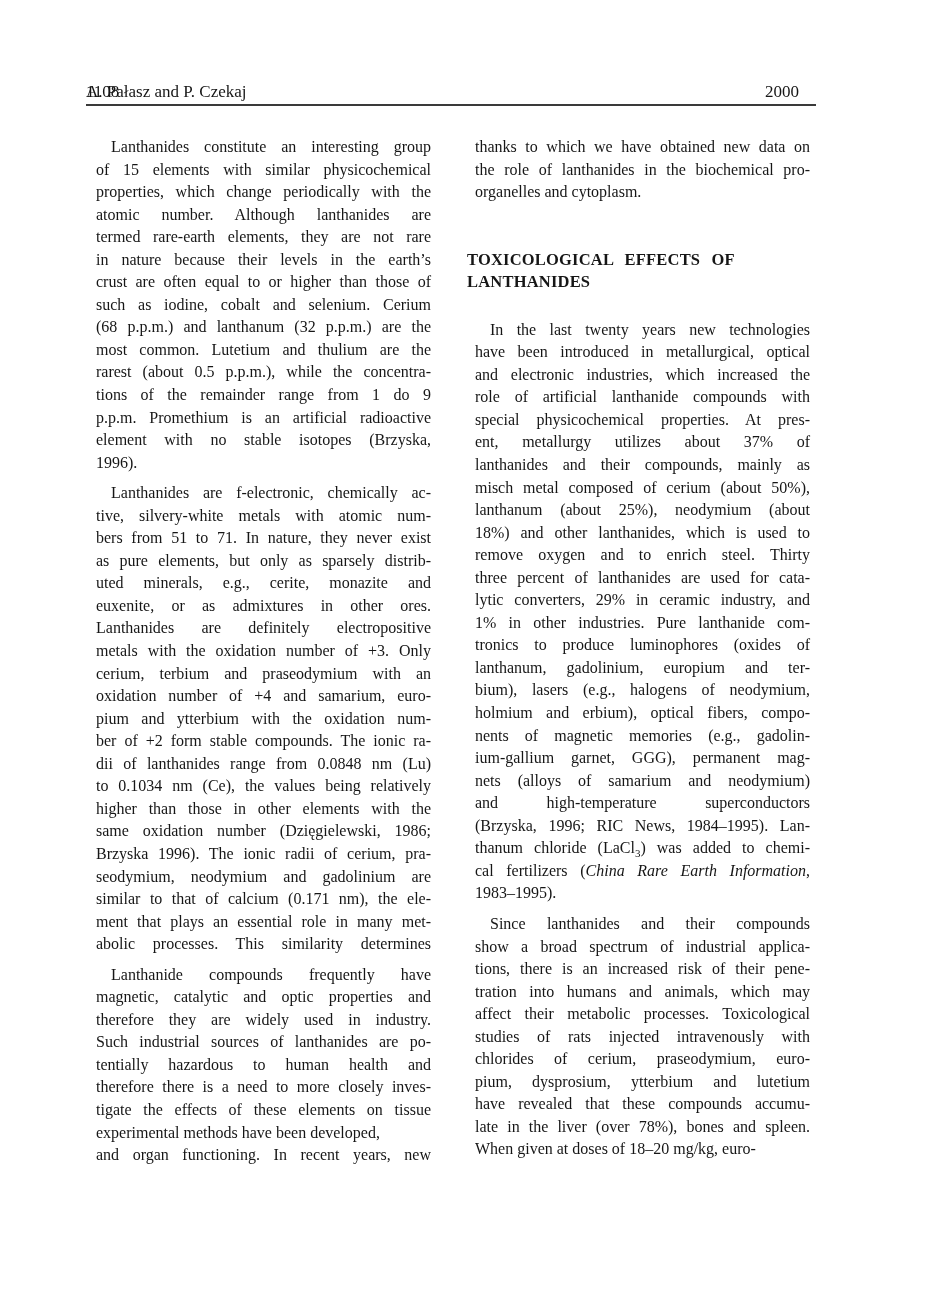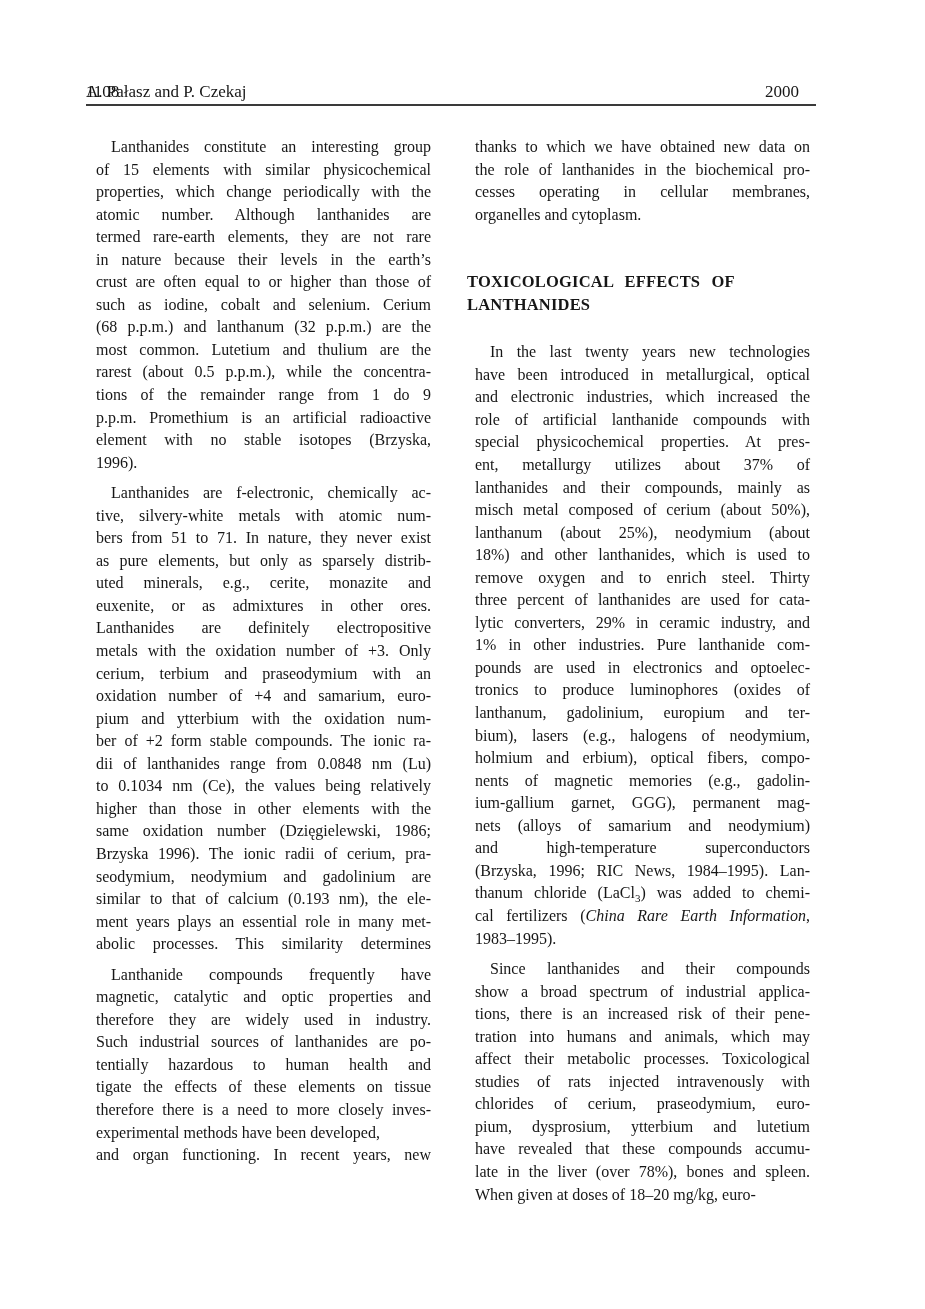--- a/index.html
+++ b/index.html
@@ -92,41 +92,40 @@
         <div class="line">cerium, terbium and praseodymium with an</div>
         <div class="line">oxidation number of +4 and samarium, euro-</div>
         <div class="line">pium and ytterbium with the oxidation num-</div>
         <div class="line">ber of +2 form stable compounds. The ionic ra-</div>
         <div class="line">dii of lanthanides range from 0.0848 nm (Lu)</div>
         <div class="line">to 0.1034 nm (Ce), the values being relatively</div>
         <div class="line">higher than those in other elements with the</div>
         <div class="line">same oxidation number (Dzięgielewski, 1986;</div>
         <div class="line">Brzyska 1996). The ionic radii of cerium, pra-</div>
         <div class="line">seodymium, neodymium and gadolinium are</div>
-        <div class="line">similar to that of calcium (0.193 nm), the ele-</div>
-        <div class="line">ment years plays an essential role in many met-</div>
+        <div class="line">similar to that of calcium (0.171 nm), the ele-</div>
+        <div class="line">ment that plays an essential role in many met-</div>
         <div class="line">abolic processes. This similarity determines</div>
       </div>
       <div class="paragraph">
         <div class="line indent">Lanthanide compounds frequently have</div>
         <div class="line">magnetic, catalytic and optic properties and</div>
         <div class="line">therefore they are widely used in industry.</div>
         <div class="line">Such industrial sources of lanthanides are po-</div>
         <div class="line">tentially hazardous to human health and</div>
+        <div class="line">therefore there is a need to more closely inves-</div>
         <div class="line">tigate the effects of these elements on tissue</div>
-        <div class="line">therefore there is a need to more closely inves-</div>
         <div class="line last">experimental methods have been developed,</div>
         <div class="line">and organ functioning. In recent years, new</div>
       </div>
     </div>
   <div class="column col-right">
       <div class="paragraph">
         <div class="line">thanks to which we have obtained new data on</div>
         <div class="line">the role of lanthanides in the biochemical pro-</div>
-        <div class="line">cesses operating in cellular membranes,</div>
         <div class="line last">organelles and cytoplasm.</div>
       </div>
       <div class="heading">
         <div class="line">TOXICOLOGICAL EFFECTS OF</div>
         <div class="line last">LANTHANIDES</div>
       </div>
       <div class="paragraph">
         <div class="line indent">In the last twenty years new technologies</div>
         <div class="line">have been introduced in metallurgical, optical</div>
         <div class="line">and electronic industries, which increased the</div>
@@ -134,21 +133,20 @@
         <div class="line">special physicochemical properties. At pres-</div>
         <div class="line">ent, metallurgy utilizes about 37% of</div>
         <div class="line">lanthanides and their compounds, mainly as</div>
         <div class="line">misch metal composed of cerium (about 50%),</div>
         <div class="line">lanthanum (about 25%), neodymium (about</div>
         <div class="line">18%) and other lanthanides, which is used to</div>
         <div class="line">remove oxygen and to enrich steel. Thirty</div>
         <div class="line">three percent of lanthanides are used for cata-</div>
         <div class="line">lytic converters, 29% in ceramic industry, and</div>
         <div class="line">1% in other industries. Pure lanthanide com-</div>
-        <div class="line">pounds are used in electronics and optoelec-</div>
         <div class="line">tronics to produce luminophores (oxides of</div>
         <div class="line">lanthanum, gadolinium, europium and ter-</div>
         <div class="line">bium), lasers (e.g., halogens of neodymium,</div>
         <div class="line">holmium and erbium), optical fibers, compo-</div>
         <div class="line">nents of magnetic memories (e.g., gadolin-</div>
         <div class="line">ium-gallium garnet, GGG), permanent mag-</div>
         <div class="line">nets (alloys of samarium and neodymium)</div>
         <div class="line">and high-temperature superconductors</div>
         <div class="line">(Brzyska, 1996; RIC News, 1984–1995). Lan-</div>
         <div class="line">thanum chloride (LaCl<sub>3</sub>) was added to chemi-</div>

